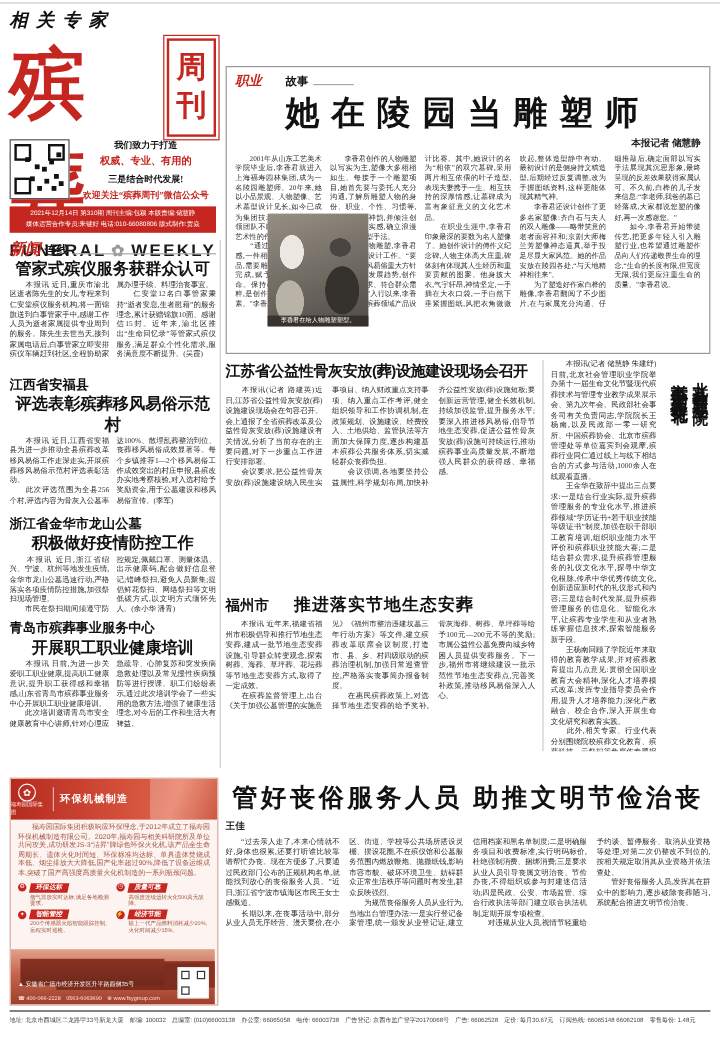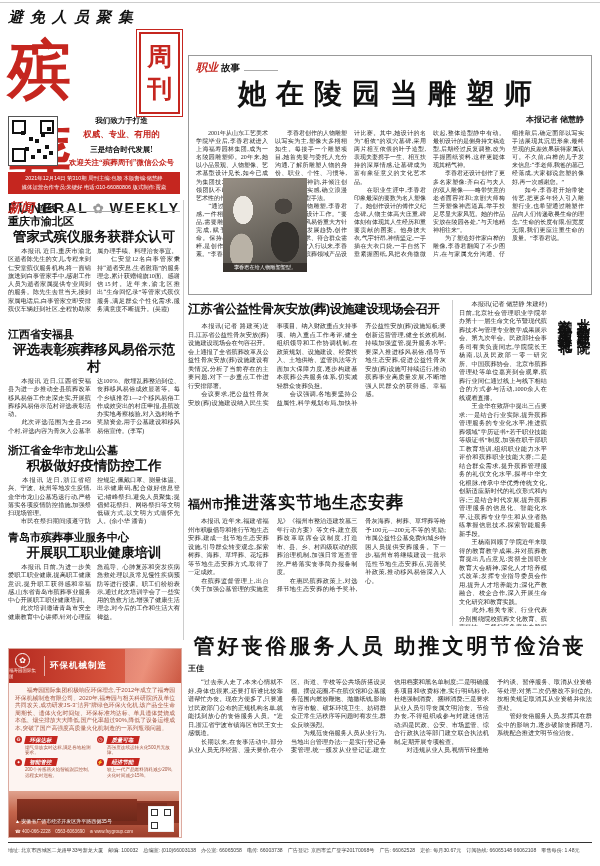--- a/index.html
+++ b/index.html
@@ -69,71 +69,71 @@
   .adphoto .bld{position:absolute;left:8px;top:8px;width:120px;height:22px;background:linear-gradient(180deg,#8a3322,#6f281a);box-shadow:30px 4px 0 #7c2d1e,64px 2px 0 #8a3322;}
   .adaddr{position:absolute;left:6px;bottom:12px;color:#fff;font-size:5px;line-height:7px;}
   .adcontact{position:absolute;left:6px;bottom:3px;color:#ffe2d8;font-size:4.6px;}
   .adqr{position:absolute;right:5px;bottom:5px;width:24px;height:24px;background:#fff;border:1px solid #eee;}
   .adqr i{position:absolute;width:5px;height:5px;border:1px solid #333;}
   .adqr i:nth-child(1){left:2px;top:2px;}.adqr i:nth-child(2){right:2px;top:2px;}.adqr i:nth-child(3){left:2px;bottom:2px;}
   
   .featbox{left:188px;top:55px;width:404px;height:240px;border:1px solid #999;box-sizing:border-box;padding:4px 7px;}
   .featlabel{display:flex;align-items:baseline;}
   .featlabel .red{color:#c5261f;font-weight:900;font-style:italic;font-size:11px;text-align:right;}
-  .featlabel .blk{font-weight:bold;font-size:9.5px;margin-left:3px;color:#111;}
+  .featlabel .blk{font-weight:bold;font-size:9.5px;margin-left:20px;color:#111;}
   .featlabel .ln{width:34px;height:1px;background:#aaa;margin-left:4px;}
   .fhead{text-align:center;font-size:28px;letter-spacing:10px;line-height:34px;margin-top:2px;}
   .fby{text-align:right;font-size:8px;font-weight:bold;margin:3px 0 4px 0;color:#222;}
   .fbody{column-count:5;column-gap:7px;font-size:6px;line-height:8.1px;height:146px;}
   .photo{position:absolute;left:34px;top:122px;width:84px;height:94px;
      background:radial-gradient(ellipse 17px 24px at 24% 34%,#ece8e1 58%,rgba(0,0,0,0) 60%),
                 radial-gradient(ellipse 15px 13px at 72% 30%,#4a4540 58%,rgba(0,0,0,0) 60%),
                 radial-gradient(ellipse 24px 34px at 74% 68%,#35322e 58%,rgba(0,0,0,0) 60%),
                 radial-gradient(ellipse 20px 30px at 22% 78%,#b9b2a6 58%,rgba(0,0,0,0) 60%),
                 linear-gradient(160deg,#978f85,#6e6961 55%,#4f4b46);}
   .pcaption{position:absolute;left:0;bottom:0;width:100%;background:rgba(45,40,36,.78);color:#fff;
      font-size:5.2px;line-height:9px;text-align:center;font-family:"Liberation Sans",sans-serif;}
   
   .js-art{left:188px;top:300px;width:258px;}
   .js-head{font-size:12.5px;letter-spacing:-0.3px;line-height:18px;white-space:nowrap;}
   .js-body{column-count:3;column-gap:8px;font-size:6.2px;line-height:8.5px;height:152px;margin-top:4px;}
   .fz-art{left:188px;top:492px;width:258px;}
   .fz-row{display:flex;align-items:baseline;}
   .fz-kicker{font-size:12px;font-weight:bold;color:#111;}
-  .fz-head{font-size:17px;letter-spacing:1px;margin-left:0;line-height:22px;}
+  .fz-head{font-size:14px;letter-spacing:1px;margin-left:21px;line-height:22px;}
   .fz-body{column-count:3;column-gap:8px;font-size:6.2px;line-height:8.5px;height:108px;margin-top:3px;}
   
   .bj-art{left:459px;top:300px;width:133px;height:326px;overflow:hidden;}
   .vhl{float:right;writing-mode:vertical-rl;margin:8px 0 4px 5px;height:184px;}
   .vhl .l1{font-family:"Liberation Sans",sans-serif;font-weight:bold;font-size:13px;letter-spacing:2.5px;color:#111;}
   .vhl .l2{font-family:"Liberation Sans",sans-serif;font-weight:900;font-size:14.5px;letter-spacing:2px;color:#111;margin-left:3px;}
   .bj-body{font-size:6.2px;line-height:8.5px;}
   
-  .bt-art{left:188px;top:632px;width:404px;height:206px;}
+  .bt-art{left:188px;top:652px;width:404px;height:206px;}
   .bt-head{text-align:center;font-size:21px;letter-spacing:3px;line-height:28px;}
   .bt-author{text-align:left;font-size:8px;font-weight:bold;margin:3px 0 4px 0;}
   .bt-body{column-count:4;column-gap:8px;font-size:6.2px;line-height:8.5px;height:152px;}
   .slogan{position:absolute;left:236px;top:160px;width:168px;background:#fff;border:1.5px solid #c5261f;z-index:2;}
   .slg1{background:#c5261f;color:#fff;font-family:"Liberation Sans",sans-serif;font-weight:900;font-size:13px;
         letter-spacing:1px;text-align:center;line-height:22px;}
   .slg2{color:#c5261f;font-family:"Liberation Sans",sans-serif;font-weight:900;font-size:11px;
         text-align:center;line-height:18px;letter-spacing:1px;}
   
   .foot-rule{left:8px;top:842px;width:584px;height:1px;background:#333;}
   .footer{left:8px;top:847px;width:584px;font-size:5.1px;color:#444;white-space:nowrap;overflow:hidden;
           font-family:"Liberation Sans",sans-serif;}
 </style>
 </head>
 <body>
 
 <div id="page">
   <div class="abs top-rule"></div>
 
   <div class="abs masthead">
-    <div class="paper-name">避免人员聚集</div>
+    <div class="paper-name">相关专家</div>
     <div class="bigtitle">
       <div class="bigchars"><span>殡</span><span>葬</span></div>
       <div class="zkbox">
         <span>周</span>
         <span>刊</span>
       </div>
     </div>
     <div class="engrow">
       <span>FUNERAL</span>
       <span class="flower">✿</span>
@@ -162,21 +162,20 @@
   </div>
 
   <div class="abs rail">
     <div class="seclabel">
       <span class="red">新闻</span>
       <span class="blk">连线</span>
       <span class="ln"></span>
     </div>
 
     <div class="nitem">
-      <div class="kicker">重庆市渝北区</div>
       <div class="nhead hl">管家式殡仪服务获群众认可</div>
       <div class="nbody jtext" style="height:78px">　　本报讯 近日,重庆市渝北区逝者陈先生的女儿,专程来到仁安堂殡仪服务机构,将一面锦旗送到白事管家手中,感谢工作人员为逝者家属提供专业周到的服务。陈先生去世当天,接到家属电话后,白事管家立即安排殡仪车辆赶到社区,全程协助家属办理手续、料理治丧事宜。
 　　仁安堂12名白事管家秉持“逝者安息,生者慰藉”的服务理念,累计获赠锦旗10面、感谢信15封。近年来,渝北区推出“生命回忆录”等管家式殡仪服务,满足群众个性化需求,服务满意度不断提升。(吴霞)</div>
     </div>
     <div class="nitem">
       <div class="kicker">江西省安福县</div>
       <div class="nhead hl">评选表彰殡葬移风易俗示范村</div>
       <div class="nbody jtext" style="height:64px">　　本报讯 近日,江西省安福县为进一步推动全县殡葬改革移风易俗工作走深走实,开展殡葬移风易俗示范村评选表彰活动。
 　　此次评选范围为全县256个村,评选内容为骨灰入公墓率达100%、散埋乱葬整治到位、丧葬移风易俗成效显著等。每个乡镇推荐1—2个移风易俗工作成效突出的村庄申报,县殡改办实地考察核验,对入选村给予奖励资金,用于公墓建设和移风易俗宣传。(李军)</div>
     </div>

